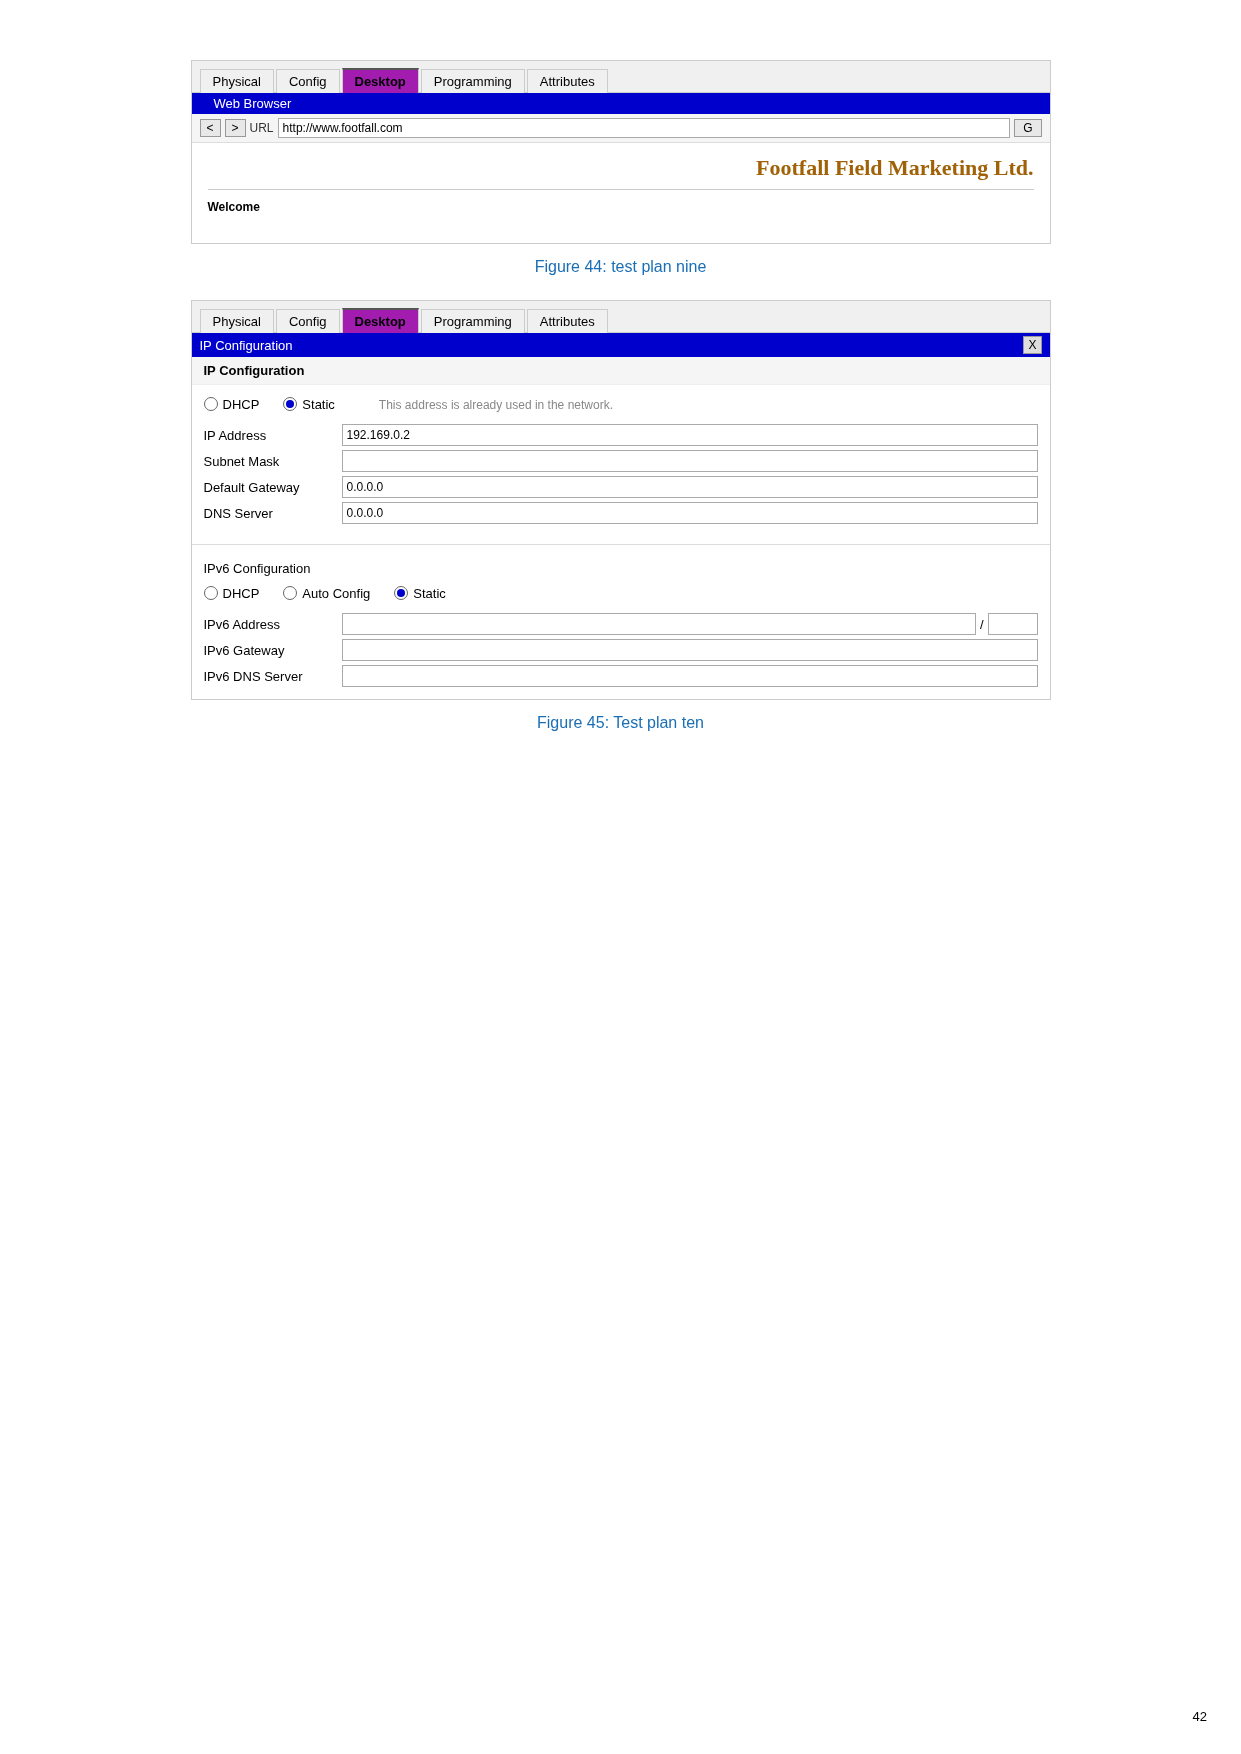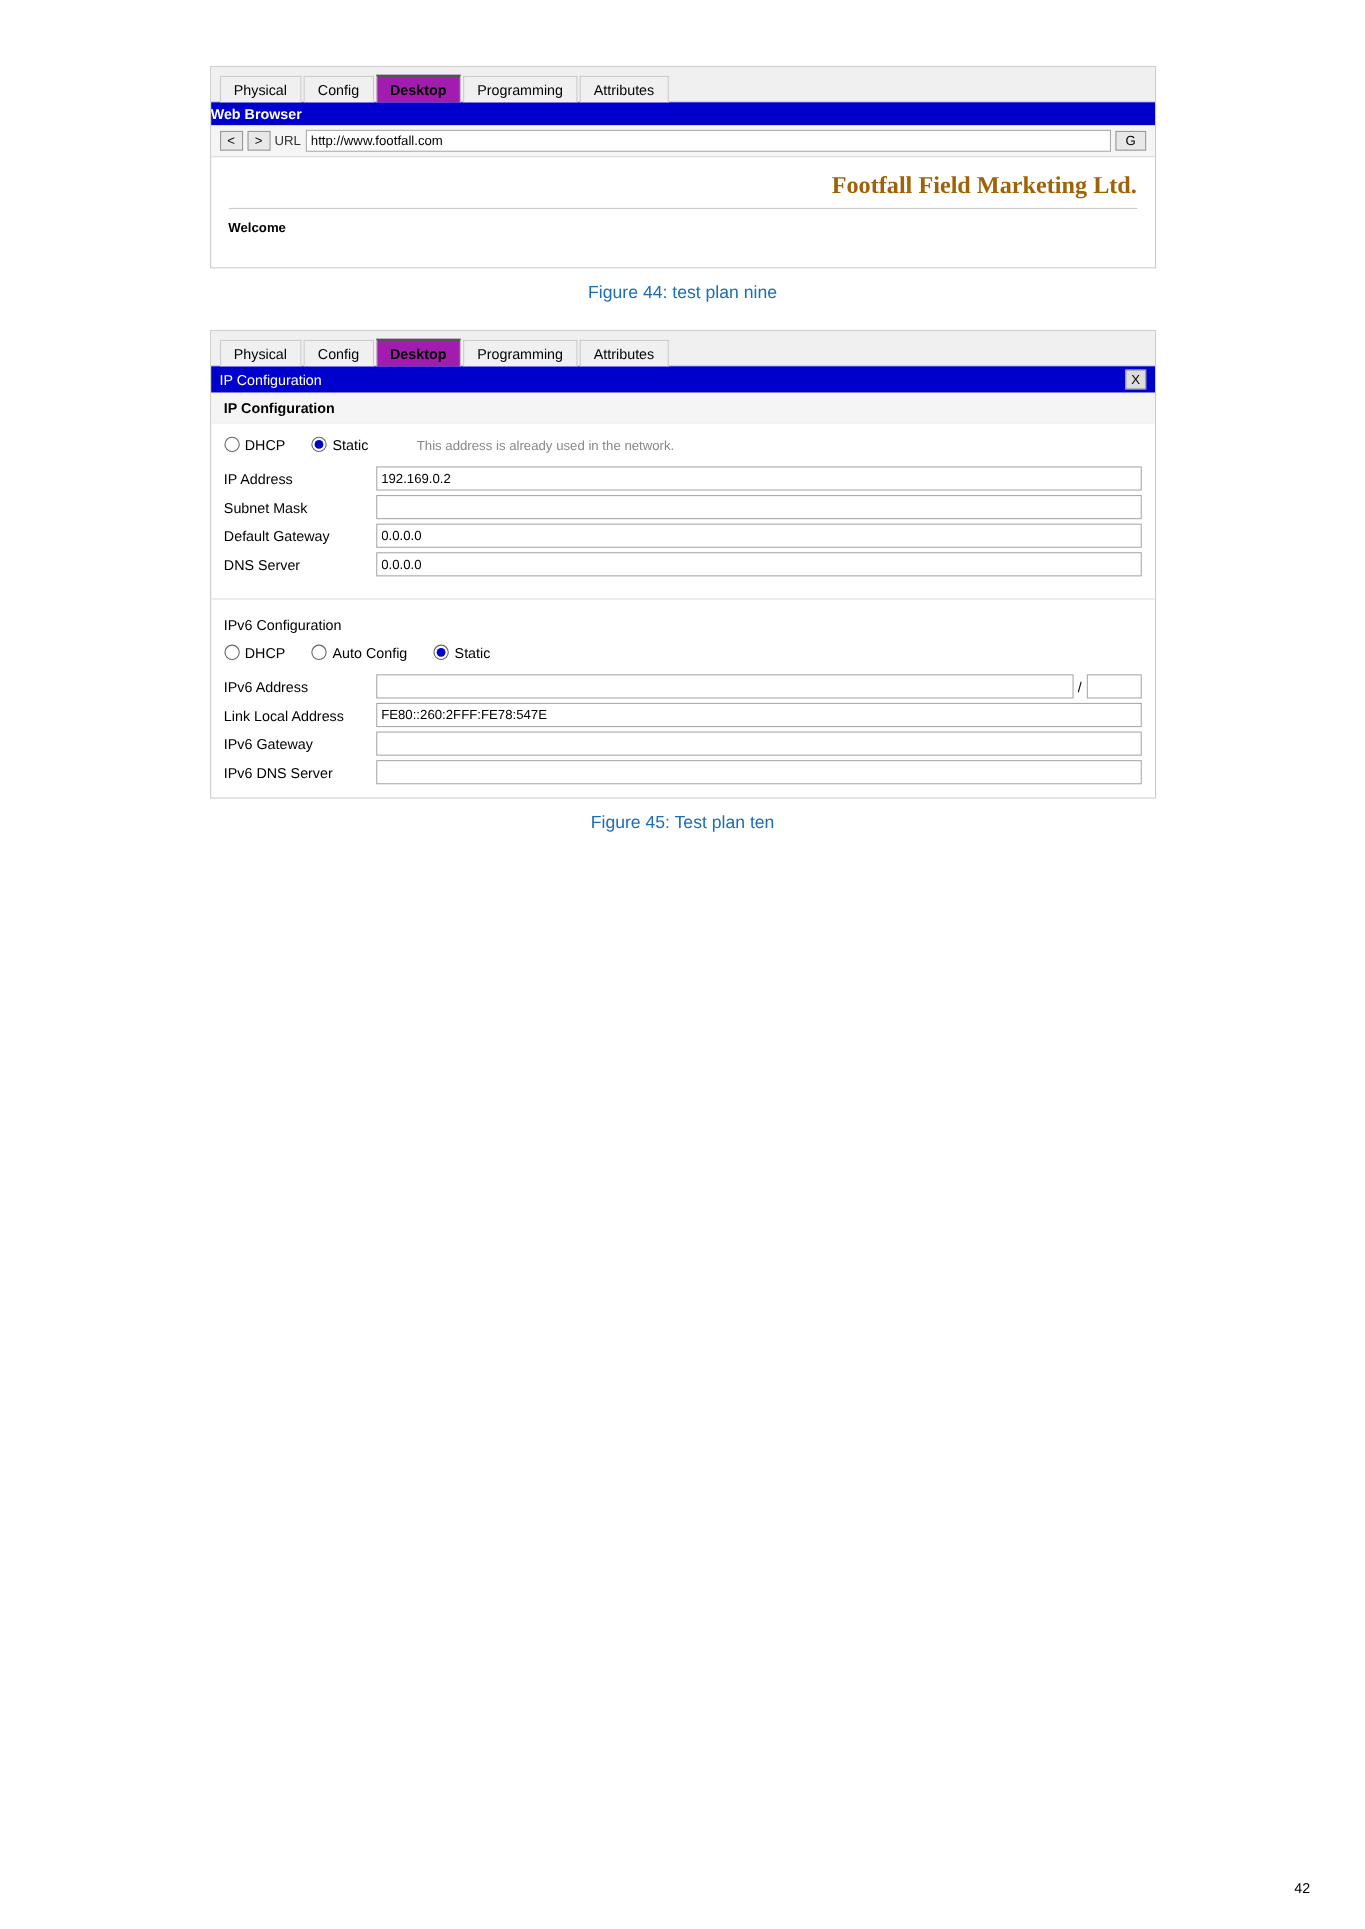--- a/index.html
+++ b/index.html
@@ -58,23 +58,23 @@
     .tab.active {
       background: #a21caf;
       font-weight: bold;
       border-top: 2px solid #555;
     }
 
     
     .web-browser-bar {
       background: #0000cc;
       color: #fff;
-      font-weight: bold;
-      font-size: 13px;
-      padding: 3px 0;
+      font-weight: normal;
+      font-size: 13px;
+      padding: 3px 22px;
     }
     .url-bar {
       display: flex;
       align-items: center;
       padding: 4px 8px;
       gap: 4px;
       border-bottom: 1px solid #ddd;
       background: #f5f5f5;
     }
     .nav-btn {
@@ -264,21 +264,21 @@
       border: 1px solid #aaa;
       padding: 2px 4px;
       font-size: 12px;
       background: #fff;
       height: 22px;
     }
 
     .page-number {
       position: absolute;
       bottom: 30px;
-      right: 50px;
+      right: 34px;
       font-size: 13px;
       color: #000;
     }
   </style>
 </head>
 <body>
 
 <div class="page-container">
 
   <div class="figure-block">
@@ -383,24 +383,20 @@
 
         <div class="field-row">
           <span class="field-label">IPv6 Address</span>
           <div class="ipv6-address-row">
             <input class="ipv6-prefix-input" type="text" style="">
             <span class="slash-separator">/</span>
             <input class="ipv6-len-input" type="text" style="">
           </div>
         </div>
 
-        <div class="field-row">
-          <span class="field-label">Link Local Address</span>
-          <input class="field-input" type="text" value="FE80::260:2FFF:FE78:547E" style="">
-        </div>
 
         <div class="field-row">
           <span class="field-label">IPv6 Gateway</span>
           <input class="field-input" type="text" style="">
         </div>
 
         <div class="field-row">
           <span class="field-label">IPv6 DNS Server</span>
           <input class="field-input" type="text" style="">
         </div>

